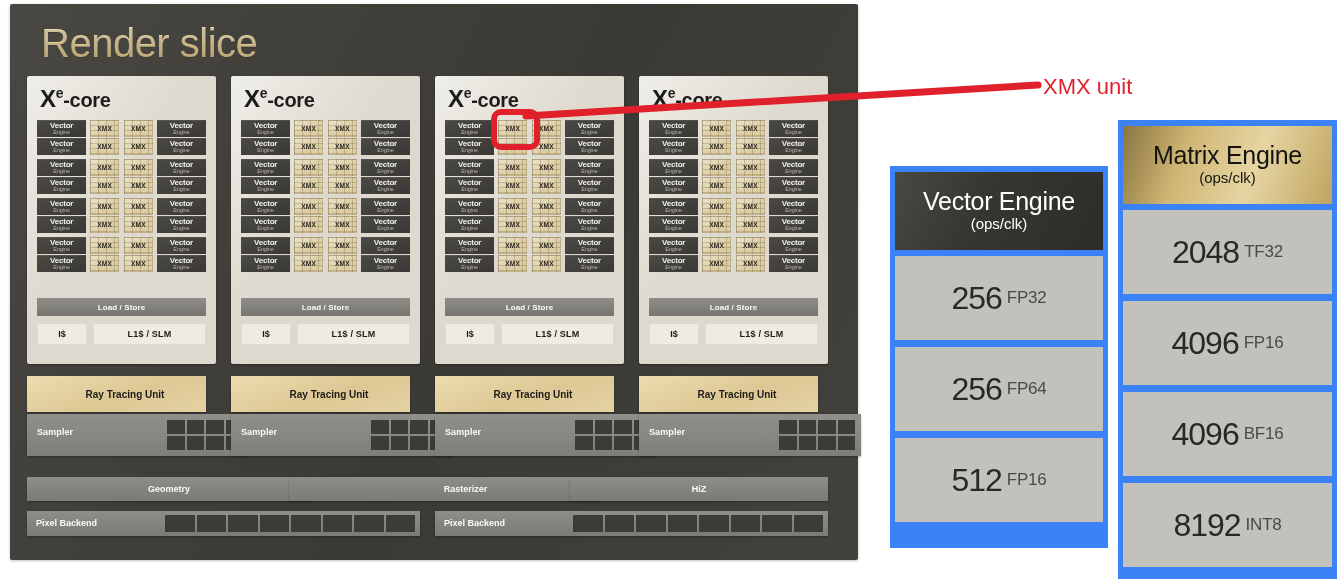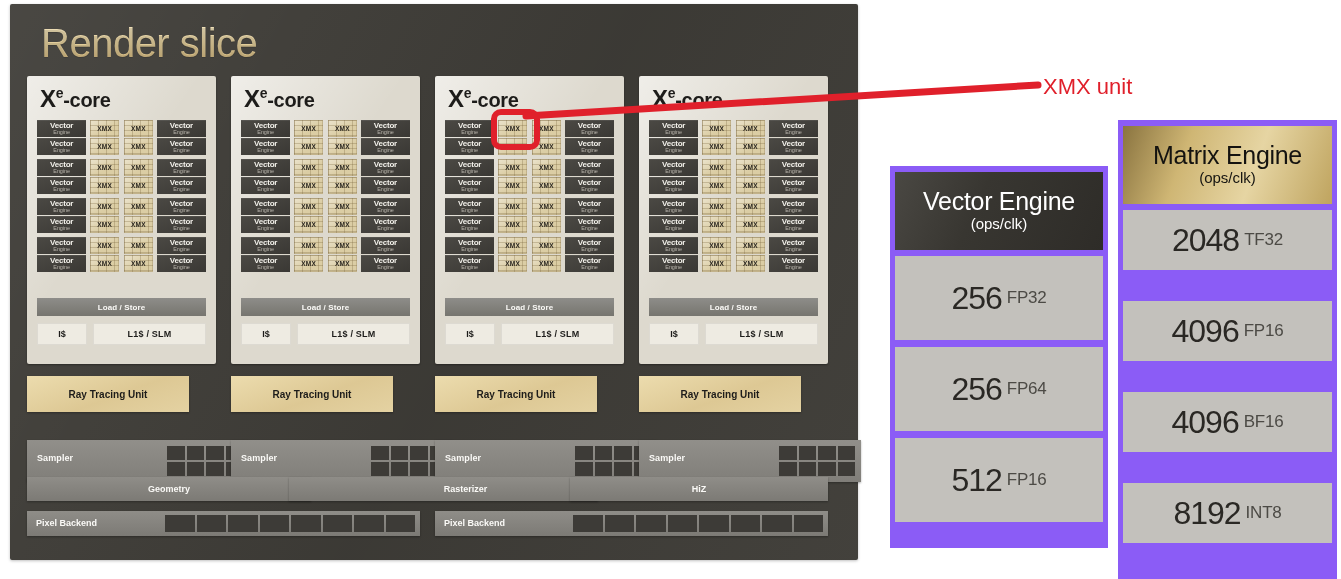--- a/index.html
+++ b/index.html
@@ -93,27 +93,28 @@
     box-shadow:inset 0 0 0 1px rgba(0,0,0,0.07);
   }
 
   
   .rt-unit{
     position:absolute;top:376px;width:162px;height:36px;
     background:linear-gradient(160deg,#ecdcae 0%,#ddc894 55%,#e4d2a2 100%);
     color:#1d1c1a;font-size:10px;font-weight:bold;
     display:flex;align-items:center;justify-content:center;
     box-shadow:0 1px 2px rgba(0,0,0,0.3);
+    padding-left:17px;
   }
   .rt-unit.c0{left:27px;} .rt-unit.c1{left:231px;}
   .rt-unit.c2{left:435px;} .rt-unit.c3{left:639px;}
 
   
   .sampler{
-    position:absolute;top:440px;width:222px;height:42px;
+    position:absolute;top:414px;width:222px;height:42px;
     background:linear-gradient(180deg,#918f8a 0%,#807e79 100%);
     box-shadow:0 1px 2px rgba(0,0,0,0.3);
   }
   .sampler.c0{left:27px;} .sampler.c1{left:231px;}
   .sampler.c2{left:435px;} .sampler.c3{left:639px;}
   .sampler-label{
     position:absolute;left:10px;top:13px;color:#fbfaf7;
     font-size:9px;font-weight:bold;letter-spacing:0.1px;
   }
   .sampler-grid{
@@ -156,21 +157,21 @@
     border:6px solid #e0202b;border-radius:10px;
     box-sizing:border-box;
   }
   #callout-line{position:absolute;left:520px;top:80px;width:525px;height:60px;}
   #callout-label{
     position:absolute;left:1043px;top:74px;
     color:#e0202b;font-size:22px;font-weight:400;white-space:nowrap;
   }
 
   
-  .metric-panel{position:absolute;background:#8b5cf6;}
+  .metric-panel{position:absolute;background:#3b82f6;}
   #vector-panel{left:890px;top:166px;width:218px;height:382px;}
   #matrix-panel{left:1118px;top:120px;width:219px;height:459px;}
 
   .metric-head{
     position:absolute;left:5px;right:5px;top:6px;
     display:flex;flex-direction:column;align-items:center;justify-content:center;
   }
   #vector-panel .metric-head{
     height:78px;
     background:linear-gradient(115deg,#4a4843 0%,#383631 40%,#2e2c28 100%);
@@ -191,21 +192,21 @@
     color:#2a2824;
   }
   .metric-cell .num{font-size:32px;letter-spacing:-1px;}
   .metric-cell .unit{font-size:17px;color:#4c4a45;margin-left:5px;letter-spacing:-0.2px;}
 
   #vector-panel .metric-cell{height:84px;}
   #vector-panel .metric-cell.i0{top:90px;}
   #vector-panel .metric-cell.i1{top:181px;}
   #vector-panel .metric-cell.i2{top:272px;}
 
-  #matrix-panel .metric-cell{height:60px;}
+  #matrix-panel .metric-cell{height:84px;}
   #matrix-panel .metric-cell.i0{top:90px;}
   #matrix-panel .metric-cell.i1{top:181px;}
   #matrix-panel .metric-cell.i2{top:272px;}
   #matrix-panel .metric-cell.i3{top:363px;}
 </style>
 </head>
 <body>
 
 <div id="slice-panel">
   <div id="slice-title">Render slice</div>

